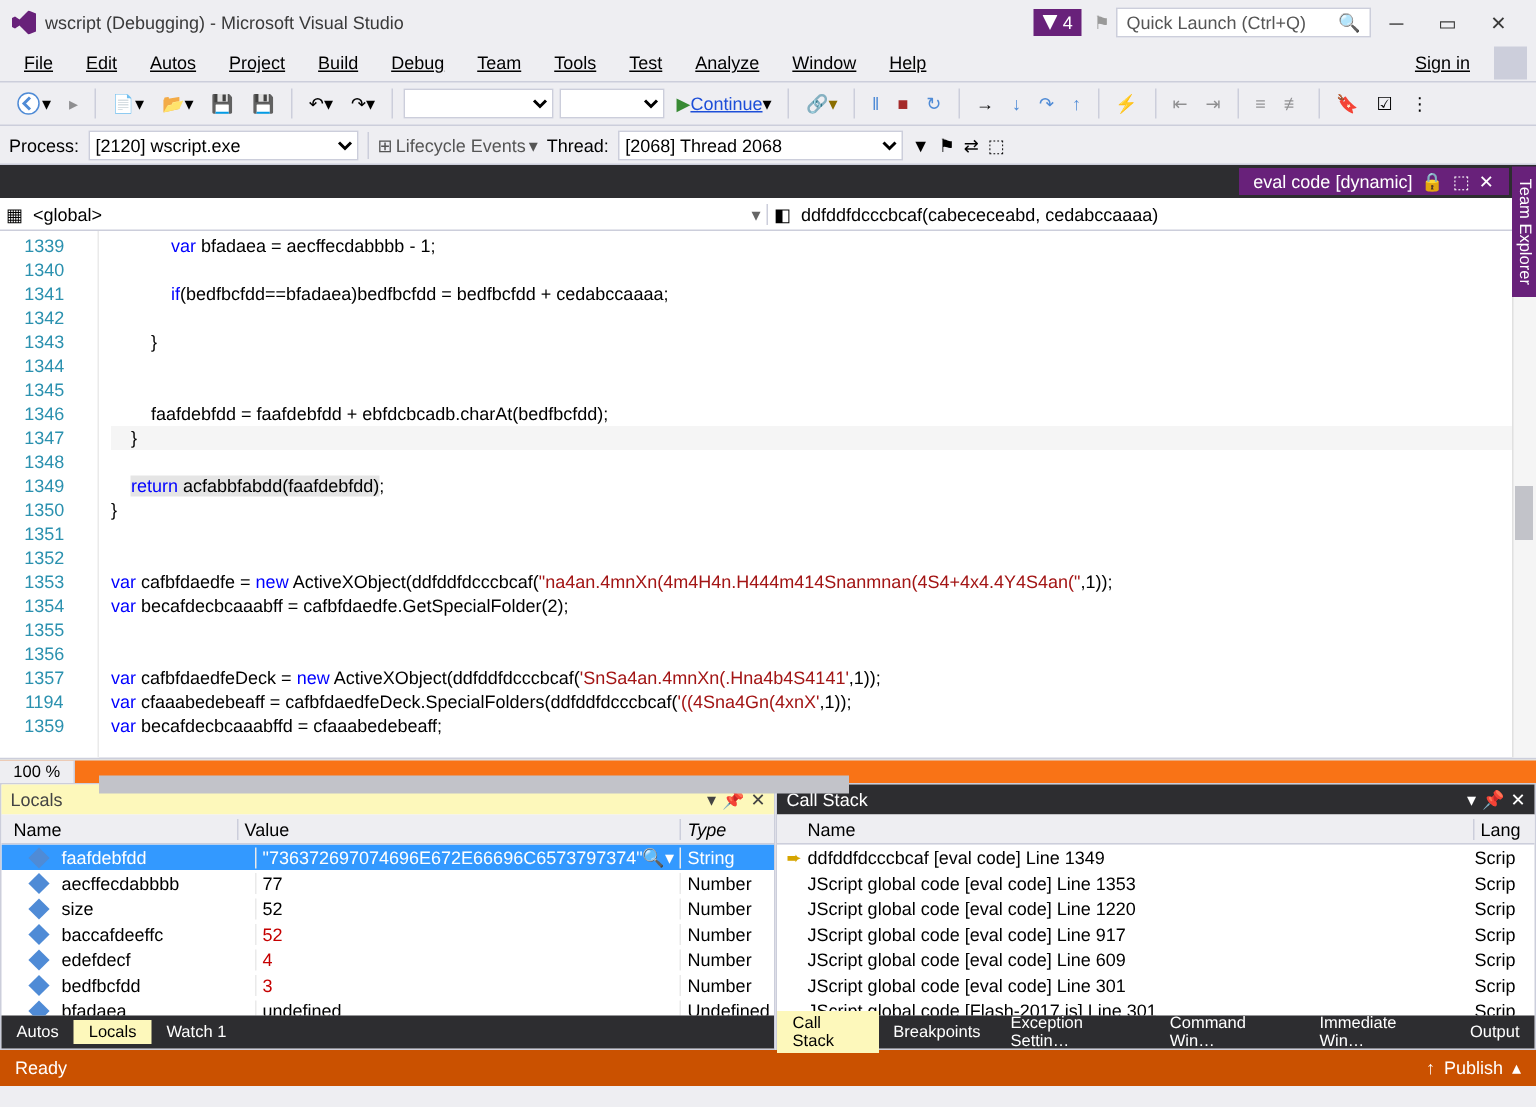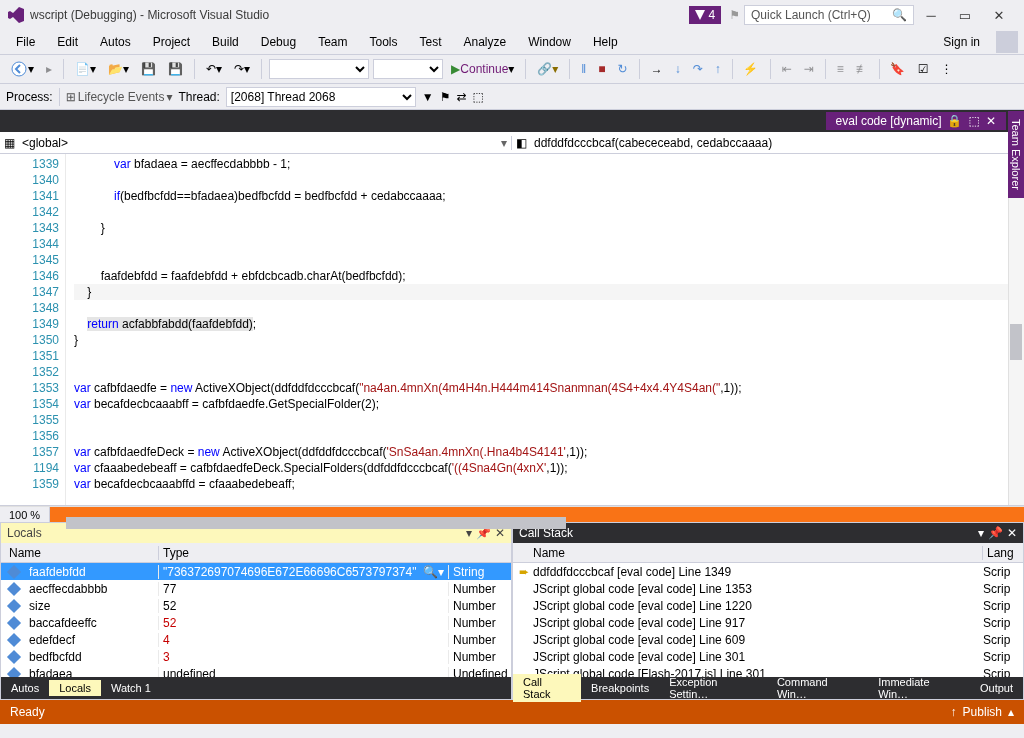--- a/index.html
+++ b/index.html
@@ -7,32 +7,32 @@
 
 
 .titlebar { height: 30px; background: #eeeef2; display: flex; align-items: center; padding: 0 8px; color: #3a3a3a; }
 .titlebar .logo { width: 16px; height: 16px; margin-right: 6px; }
 .titlebar .title { flex: 1; font-size: 12px; }
 .titlebar .notif { background: #68217a; color: #fff; padding: 2px 6px; margin-right: 4px; display:flex; align-items:center; gap:4px;}
 .titlebar .search { border: 1px solid #cccedb; background: #fff; padding: 2px 6px; width: 170px; display: flex; align-items: center; justify-content: space-between; color: #555; }
 .titlebar .winbtn { width: 34px; text-align: center; cursor: pointer; font-size: 13px; }
 
 
-.menubar { height: 24px; display: flex; align-items: center; padding: 0 6px; gap: 2px; }
+.menubar { height: 24px; display: flex; align-items: center; padding: 0 6px; gap: 2px; text-decoration: underline; }
 .menubar .item { padding: 2px 10px; cursor: pointer; }
 .menubar .signin { margin-left: auto; padding-right: 10px; }
 .menubar .avatar { width: 22px; height: 22px; background: #cccedb; margin-left:4px;}
 
 
 .toolbar { height: 30px; border-top: 1px solid #cccedb; border-bottom: 1px solid #cccedb; background:#eeeef2; display: flex; align-items: center; padding: 0 6px; gap: 4px; }
 .toolbar .btn { padding: 2px 4px; display:flex; align-items:center; cursor:pointer; }
 .toolbar .sep { width:1px; height:20px; background:#cccedb; margin:0 3px; }
 .toolbar select { border:1px solid #cccedb; background:#fff; font-size:12px; height:20px; }
 .toolbar .play { color:#388a34; }
-.toolbar .continue { color:#701a75; }
+.toolbar .continue { color:#1d4ed8;text-decoration:underline; }
 
 
 .processbar { height: 26px; background:#eeeef2; border-bottom:1px solid #cccedb; display:flex; align-items:center; padding:0 6px; gap:6px; font-size:12px;}
 .processbar select { border:1px solid #cccedb; background:#fff; font-size:12px; height:20px; }
 .processbar .link { color:#555; cursor:pointer; display:flex; align-items:center; gap:2px;}
 
 
 .doctabs { height: 22px; background:#2d2d30; display:flex; align-items:center; justify-content:flex-end; padding:0 6px;}
 .doctabs .tab { background:#68217a; color:#fff; padding:2px 10px; font-size:11px; display:flex; align-items:center; gap:6px;}
 .doctabs .tab .close { cursor:pointer;}
@@ -40,21 +40,21 @@
 
 
 .navbar { height:22px; background:#fff; border-bottom:1px solid #cccedb; display:flex; align-items:center;}
 .navbar .half { flex:1; display:flex; align-items:center; border-right:1px solid #cccedb; padding:0 4px;}
 .navbar .icon { width:14px; height:14px; margin-right:4px; }
 .navbar .dd { margin-left:auto; cursor:pointer; color:#666;}
 
 
 .editor { background:#fff; height:352px; display:flex; position:relative; border-bottom:1px solid #cccedb;}
 .gutter { width: 66px; background:#fff; color:#2b91af; text-align:right; padding-right:6px; font-family:Consolas,monospace; font-size:13px; line-height:16px; padding-top:2px; border-right:1px solid #eaeaea;}
-.gutter .ln { height:16px; position:relative;}
+.gutter .ln { height:16px; position:relative;text-align:center;}
 .code { flex:1; font-family:Consolas,monospace; font-size:13px; line-height:16px; padding:2px 0 0 8px; white-space:pre; overflow:hidden; color:#000;}
 .code .kw { color:#0000ff;}
 .code .str { color:#a31515;}
 .code .hl { background:#e5e5e5;}
 .code .cur { background:#f5f5f5; display:block;}
 .scroll-v { position:absolute; right:0; top:0; width:16px; height:100%; background:#f5f5f5; border-left:1px solid #e0e0e0;}
 .scroll-thumb-v { position:absolute; right:2px; top:170px; width:12px; height:36px; background:#c2c3c9;}
 .scroll-h { height:16px; background:#f97316; border-top:1px solid #e0e0e0; display:flex; align-items:center;}
 .zoom { width:50px; text-align:center; border-right:1px solid #cccedb; font-size:11px; background:#eeeef2; height:16px; line-height:16px;}
 .scroll-track-h { flex:1; position:relative;}
@@ -66,25 +66,25 @@
 
 .panels { display:flex; height:178px;}
 .panel { flex:1; display:flex; flex-direction:column; border:1px solid #cccedb; background:#fff;}
 .panel-hdr { height:20px; background:#fdf8bb; display:flex; align-items:center; padding:0 6px; font-size:11px; color:#444;}
 .panel-hdr.dark { background:#2d2d30; color:#fff;}
 .panel-hdr .spacer { flex:1;}
 .panel-hdr .hbtn { cursor:pointer; margin-left:4px;}
 .grid-hdr { display:flex; background:#eeeef2; border-bottom:1px solid #cccedb; height:20px; align-items:center; font-size:11px;}
 .col-name { width:158px; padding-left:8px; border-right:1px solid #cccedb;}
 .col-value { flex:1; padding-left:4px; border-right:1px solid #cccedb;}
-.col-type { width:62px; padding-left:4px;}
+.col-type { width:62px; padding-left:4px;font-style:italic;}
 .grid-body { flex:1; overflow:hidden;}
 .row { display:flex; height:17px; align-items:center; font-size:11px;}
 .row.sel { background:#3399ff; color:#fff;}
-.row .c1 { width:158px; padding-left:22px; border-right:1px solid #eaeaea; display:flex; align-items:center; gap:4px;}
+.row .c1 { width:158px; padding-left:22px; border-right:1px solid #eaeaea; display:flex; align-items:center; gap:4px;margin-left:12px;}
 .row .c2 { flex:1; padding-left:4px; border-right:1px solid #eaeaea; overflow:hidden; text-overflow:ellipsis; white-space:nowrap; display:flex; align-items:center;}
 .row .c3 { width:62px; padding-left:4px;}
 .row .cube { width:10px; height:10px; background:#4f8bd6; transform:rotate(45deg); display:inline-block; margin-left:-14px; margin-right:6px;}
 .red { color:#c50000;}
 .row .mag { margin-left:auto; margin-right:4px; cursor:pointer;}
 .callrow { display:flex; height:17px; align-items:center; font-size:11px; padding-left:6px;}
 .callrow .arrow { width:14px; color:#d6a500;}
 .callrow .txt { flex:1;}
 .callrow .lang { width:40px;}
 
@@ -178,20 +178,21 @@
   <span class="btn" style="opacity:.4">≡</span>
   <span class="btn" style="opacity:.4">≢</span>
   <span class="sep"></span>
   <span class="btn">🔖</span>
   <span class="btn">☑</span>
   <span class="btn">⋮</span>
 </div>
 
 <div class="processbar">
   <span>Process:</span>
+  <select style="width:180px"><option>[2120] wscript.exe</option></select>
   <span class="sep" style="width:1px;height:18px;background:#cccedb"></span>
   <span class="link">⊞ <span>Lifecycle Events</span> ▾</span>
   <span>Thread:</span>
   <select style="width:190px"><option>[2068] Thread 2068</option></select>
   <span class="btn">▼</span>
   <span class="btn">⚑</span>
   <span class="btn">⇄</span>
   <span class="btn">⬚</span>
 </div>
 
@@ -261,20 +262,21 @@
   <div class="panel">
     <div class="panel-hdr">
       <span>Locals</span>
       <span class="spacer"></span>
       <span class="hbtn">▾</span>
       <span class="hbtn">📌</span>
       <span class="hbtn">✕</span>
     </div>
     <div class="grid-hdr">
       <div class="col-name">Name</div>
+      <div class="col-value">Value</div>
       <div class="col-type">Type</div>
     </div>
     <div class="grid-body" id="locals-body">
         <div class="row sel">
           <div class="c1"><span class="cube"></span>faafdebfdd</div>
           <div class="c2 ">"736372697074696E672E66696C6573797374"<span class="mag">🔍▾</span></div>
           <div class="c3">String</div>
         </div>
         <div class="row">
           <div class="c1"><span class="cube"></span>aecffecdabbbb</div>

